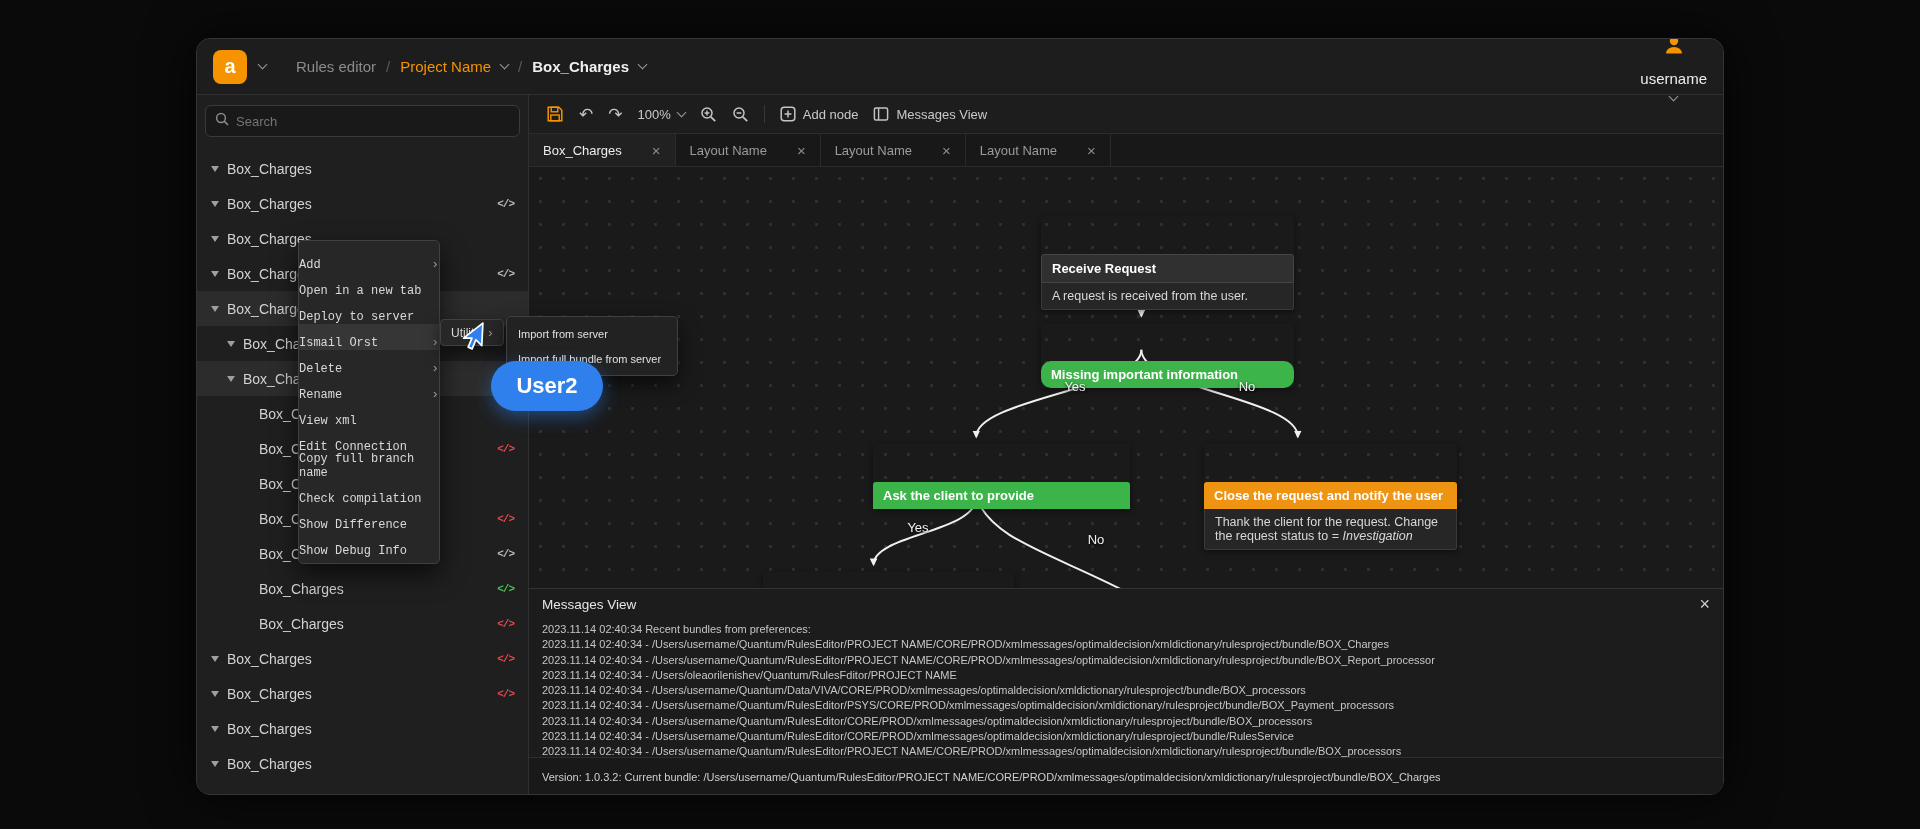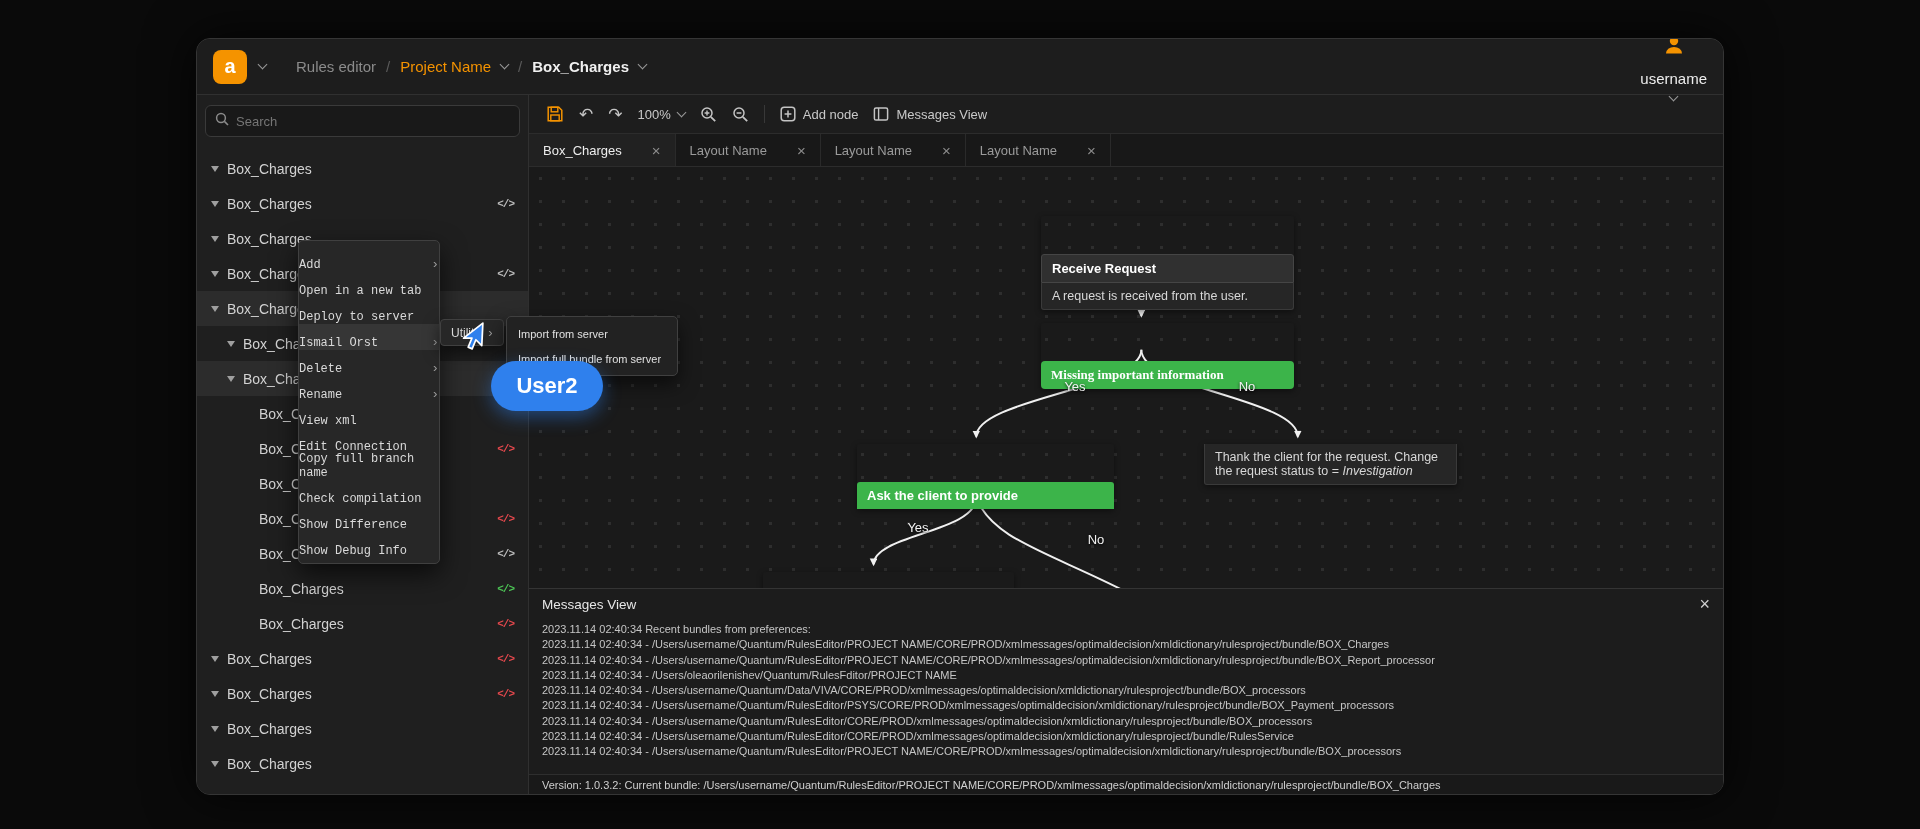--- a/index.html
+++ b/index.html
@@ -58,31 +58,31 @@
   
   .canvas { position:relative; flex:1; background-color:#1a1a1a; overflow:hidden;
             background-image:radial-gradient(#2e2e2e 1.6px, transparent 1.7px); background-size:23px 23px; }
   .edges { position:absolute; left:0; top:0; width:100%; height:100%; }
   .node { position:absolute; border-radius:3px; font-size:13px; box-shadow:0 2px 6px rgba(0,0,0,.45); z-index:2; }
   .node .hd { padding:6px 10px; font-weight:bold; color:#fff; border-radius:3px 3px 0 0;margin-top:38px; }
   .node .bd { padding:6px 10px; background:#262626; color:#d8d8d8; border-radius:0 0 3px 3px; font-size:12.5px; border:1px solid #3a3a3a; border-top:none; }
   .hd.dark { background:#303030; border:1px solid #454545; }
   .hd.green { background:#3CB44A; }
   .hd.orange { background:#EE9312; }
-  .hd.only { border-radius:4px;font-family:Liberation Serif, serif; }
+  .hd.only { border-radius:10px; }
   .elabel { position:absolute; color:#f2f2f2; font-size:13px; text-shadow:0 1px 3px rgba(0,0,0,.9); transform:translate(-50%,-50%); z-index:3; }
 
   
   .messages { position:absolute; left:0; right:0; bottom:0; height:207px; background:#1c1c1c;
               border-top:1px solid #343434; z-index:6; display:flex; flex-direction:column; }
   .m-head { height:30px; display:flex; align-items:center; padding:0 13px; font-size:13.5px; color:#e6e6e6; }
   .m-head .x { margin-left:auto; color:#cfcfcf; font-size:18px; cursor:pointer; line-height:1; }
   .m-body { flex:1; padding:3px 13px 0 13px; font-size:11px; line-height:15.3px; color:#c6c6c6;
             white-space:nowrap; overflow:hidden; }
-  .m-foot { height:21px; border-top:1px solid #2e2e2e; background:#191919; font-size:11px; color:#cfcfcf;
+  .m-foot { height:38px; border-top:1px solid #2e2e2e; background:#191919; font-size:11px; color:#cfcfcf;
             display:flex; align-items:center; padding:0 13px; white-space:nowrap; overflow:hidden; }
 
   
   .ctx { position:absolute; left:101px; top:201px; width:142px; background:#272727; border:1px solid #404040;
          border-radius:5px; padding:5px 0; z-index:40; box-shadow:0 10px 26px rgba(0,0,0,.65); }
   .mi { height:26px; display:flex; align-items:flex-end; padding:0 0; font-size:12px; color:#dadada; cursor:pointer;font-family:Liberation Mono, monospace; }
   .mi .marrow { margin-left:auto; color:#9a9a9a; font-size:13px; }
   .mi.active { background:#363636; }
 
   .utility { position:absolute; left:243px; top:280px; height:27px; display:flex; align-items:center; gap:8px;
@@ -305,25 +305,26 @@
 
         <div class="node" style="left:512px; top:49px; width:253px;">
           <div class="hd dark">Receive Request</div>
           <div class="bd">A request is received from the user.</div>
         </div>
 
         <div class="node" style="left:512px; top:156px; width:253px;">
           <div class="hd green only">Missing important information</div>
         </div>
 
-        <div class="node" style="left:328px; top:277px; width:257px;">
+        <div class="node" style="left:344px; top:277px; width:257px;">
           <div class="hd green">Ask the client to provide</div>
         </div>
 
         <div class="node" style="left:675px; top:277px; width:253px;">
+          <div class="hd orange">Close the request and notify the user</div>
           <div class="bd"><span>Thank the client for the request. Change the request status to = </span><em>Investigation</em></div>
         </div>
 
         <div class="node" style="left:234px; top:405px; width:251px;">
           <div class="hd orange only">Provide missing information</div>
         </div>
 
         <span class="elabel" style="left:546px; top:219px;">Yes</span>
         <span class="elabel" style="left:718px; top:219px;">No</span>
         <span class="elabel" style="left:389px; top:360px;">Yes</span>

